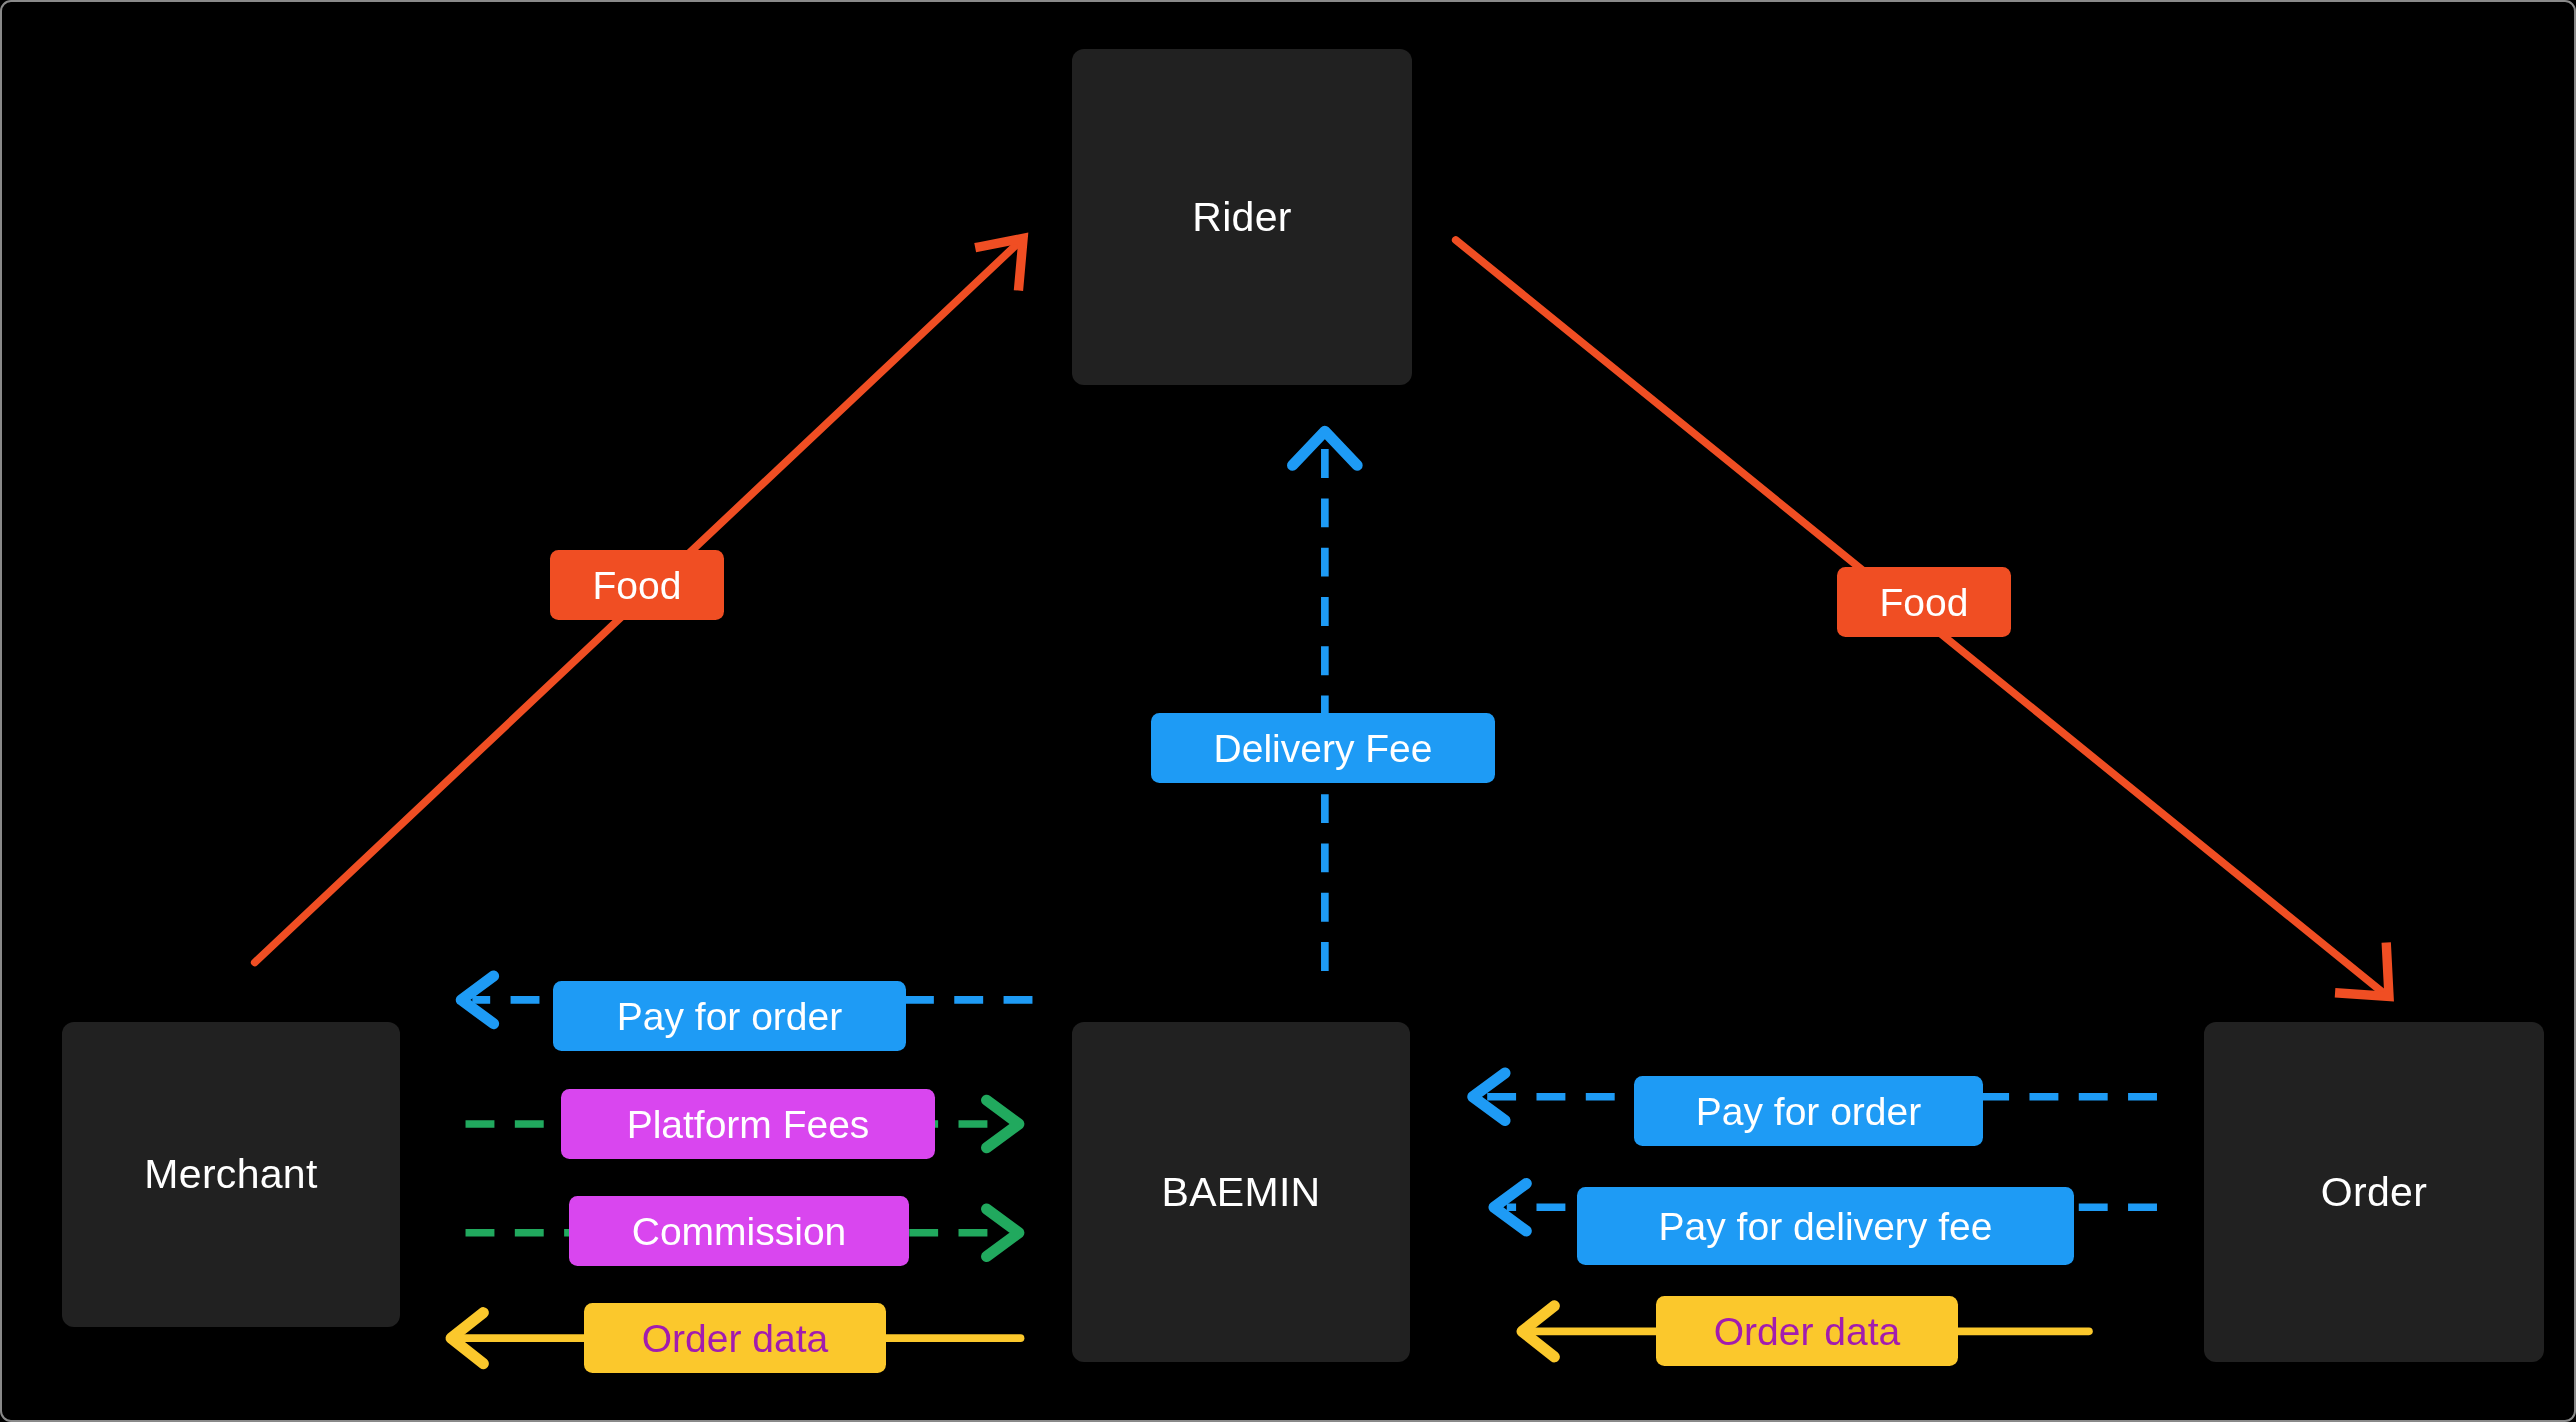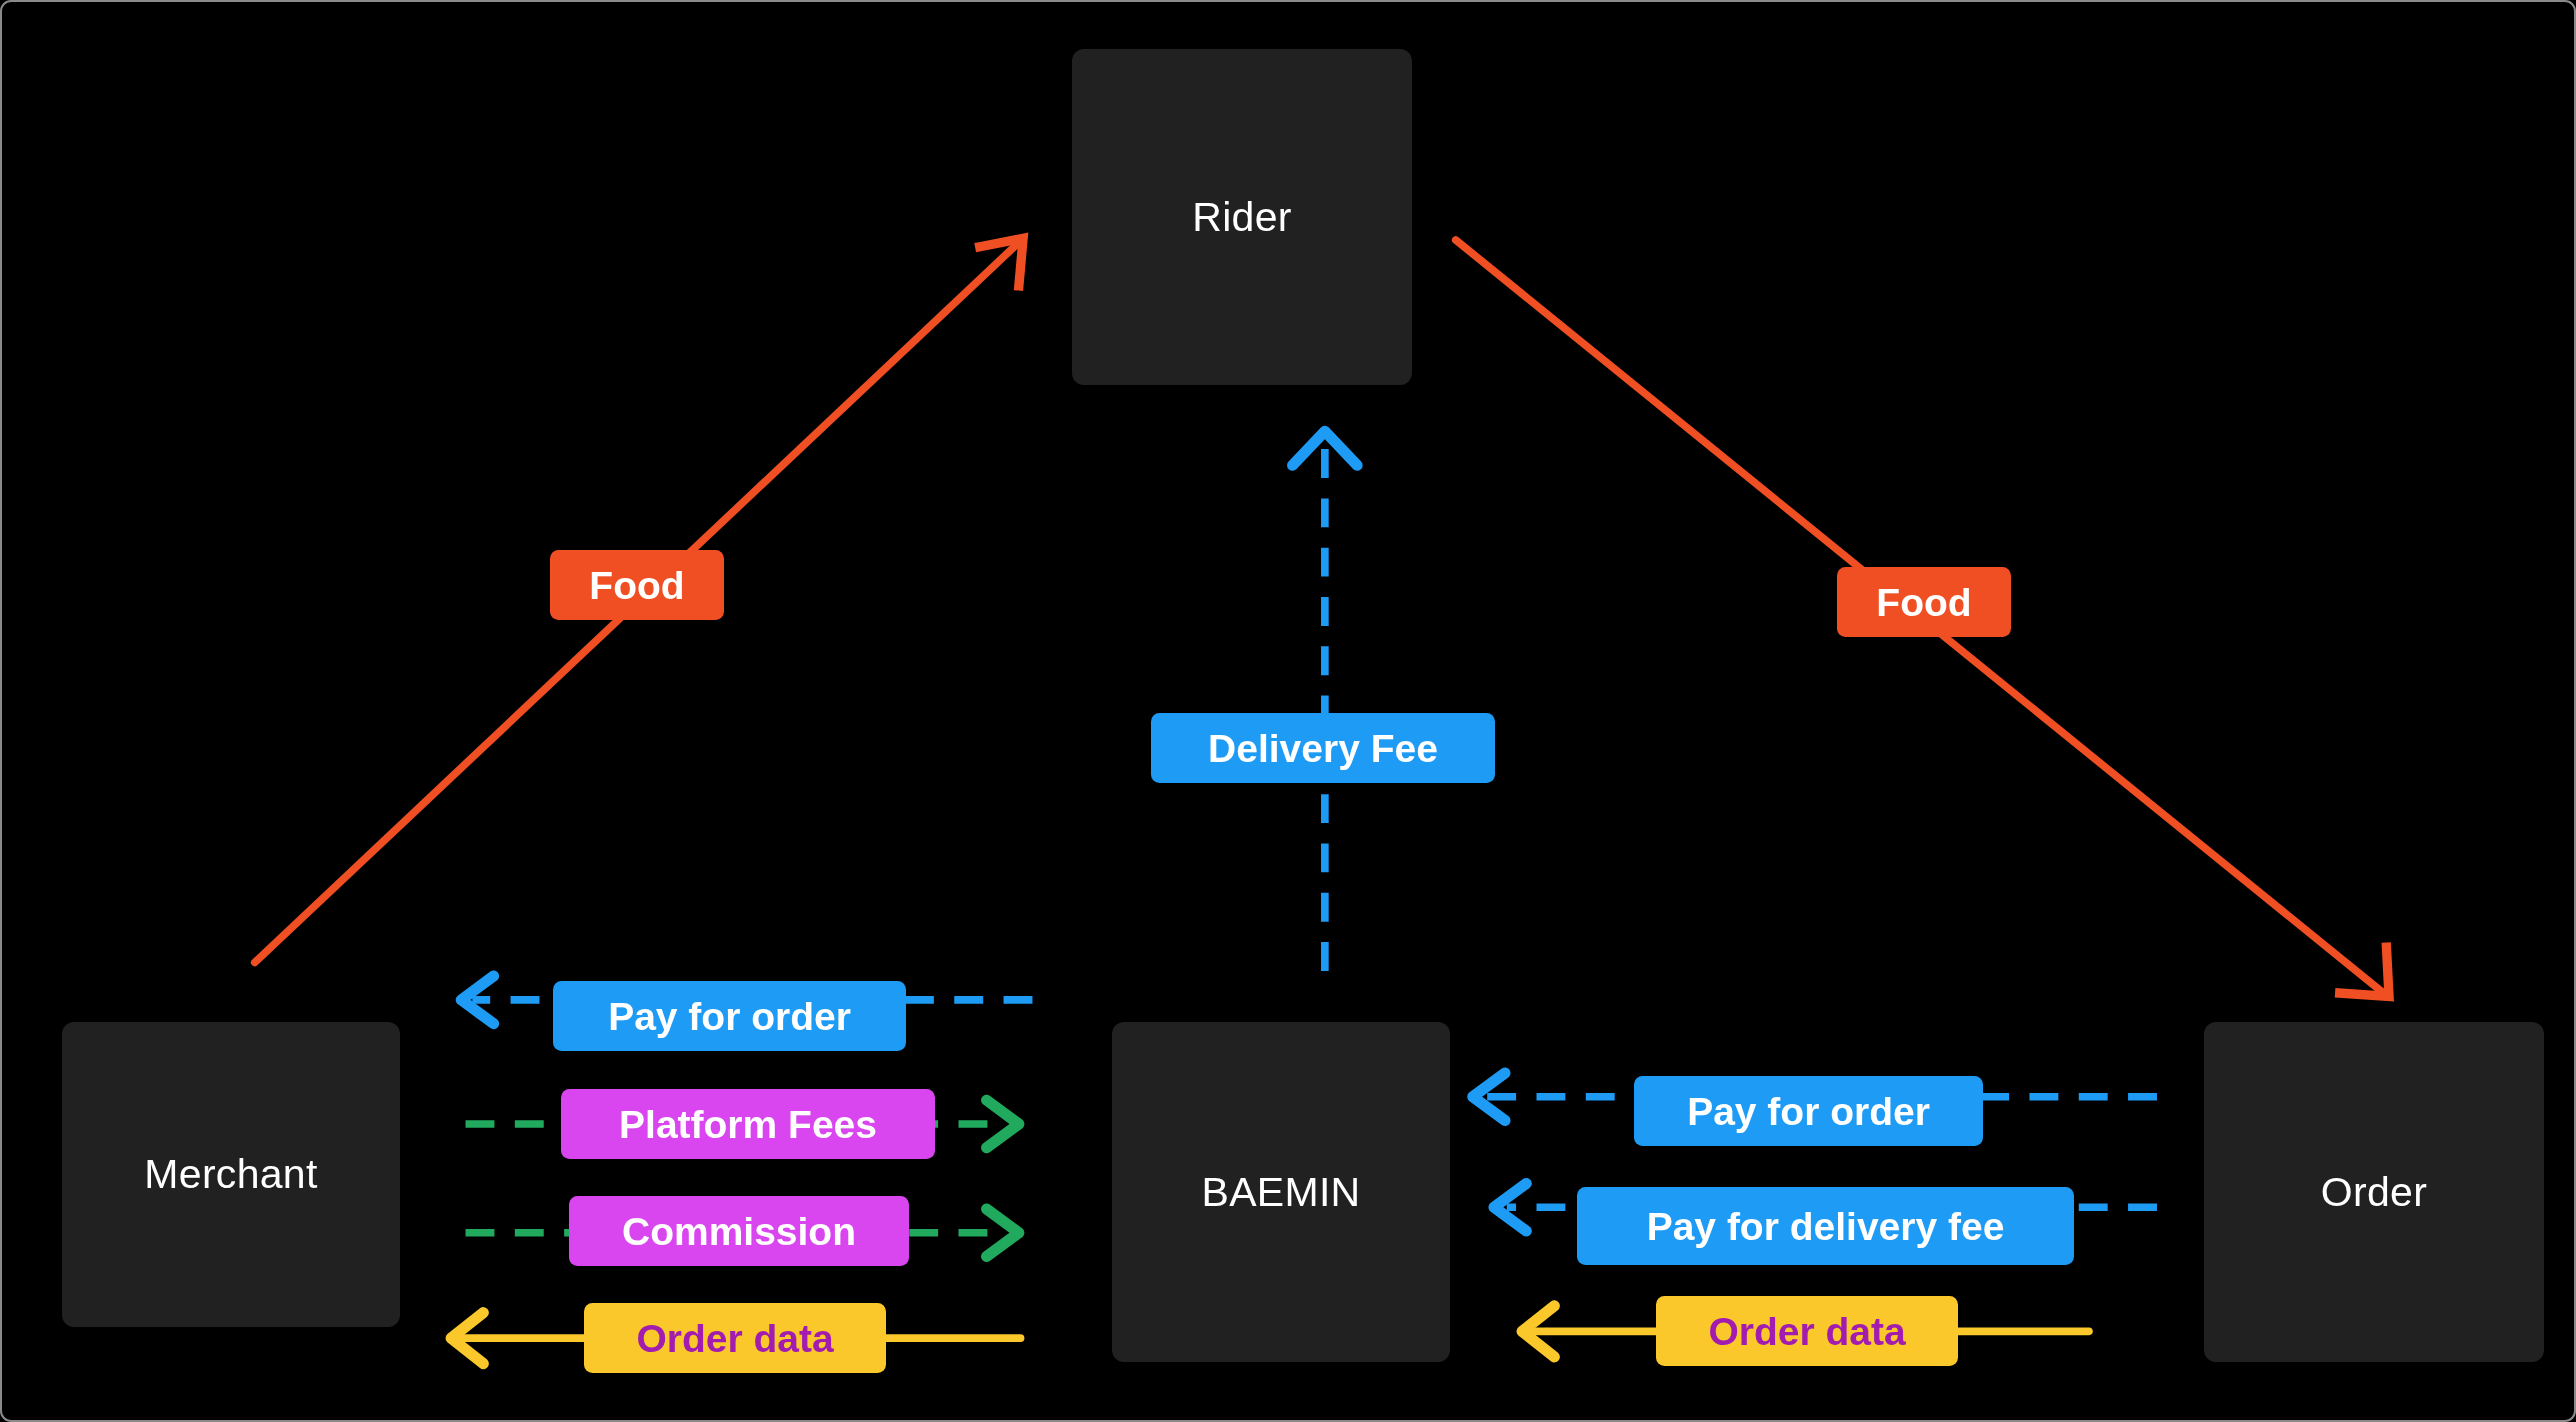--- a/index.html
+++ b/index.html
@@ -41,21 +41,21 @@
   }
   .chip {
     position: absolute;
     border-radius: 8.5px;
     display: flex;
     align-items: center;
     justify-content: center;
     color: #ffffff;
     font-size: 39px;
     font-family: "Liberation Sans", sans-serif;
-    font-weight: 700;
+    font-weight: 400;
     white-space: nowrap;
     padding: 0 15.3px;
     box-sizing: border-box;
     line-height: 1;
   }
   .chip.red    { background: #F04E23; }
   .chip.blue   { background: #1E9BF5; margin-top: 16px; }
   .chip.green  { background: #d946ef; }
   .chip.yellow { background: #FBC82C; color: #a21caf; }
 </style>
@@ -118,21 +118,21 @@
   </svg>
 
   <div class="node" style="left:1070px; top:47px; width:340px; height:336px;">
     <span>Rider</span>
   </div>
 
   <div class="node" style="left:60px; top:1020px; width:338px; height:305px;">
     <span>Merchant</span>
   </div>
 
-  <div class="node" style="left:1070px; top:1020px; width:338px; height:340px;margin-left:40px;">
+  <div class="node" style="left:1070px; top:1020px; width:338px; height:340px;">
     <span>BAEMIN</span>
   </div>
 
   <div class="node" style="left:2202px; top:1020px; width:340px; height:340px;">
     <span>Order</span>
   </div>
 
   <div class="chip red" style="left:548px; top:548px; width:174px; height:70px;">
     <span>Food</span>
   </div>

